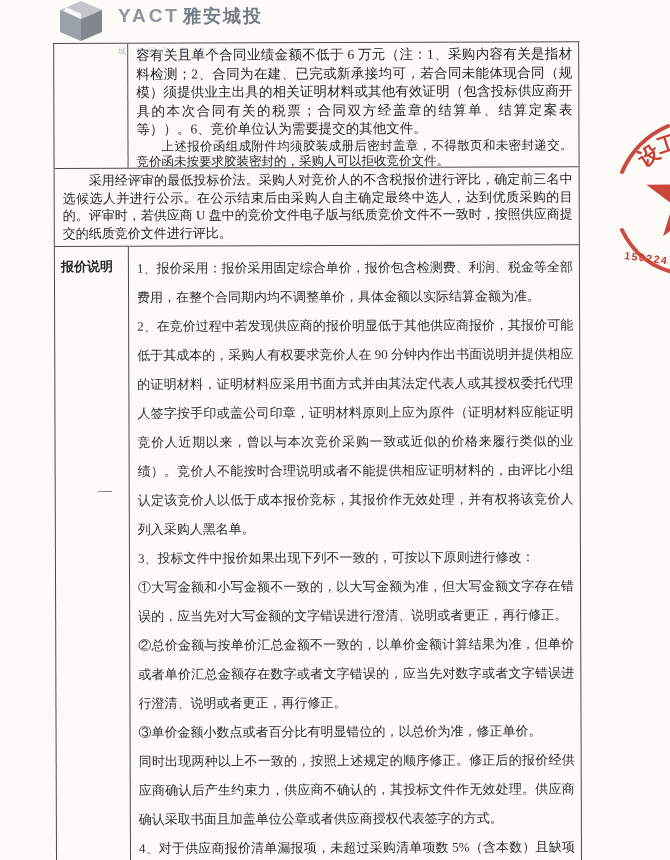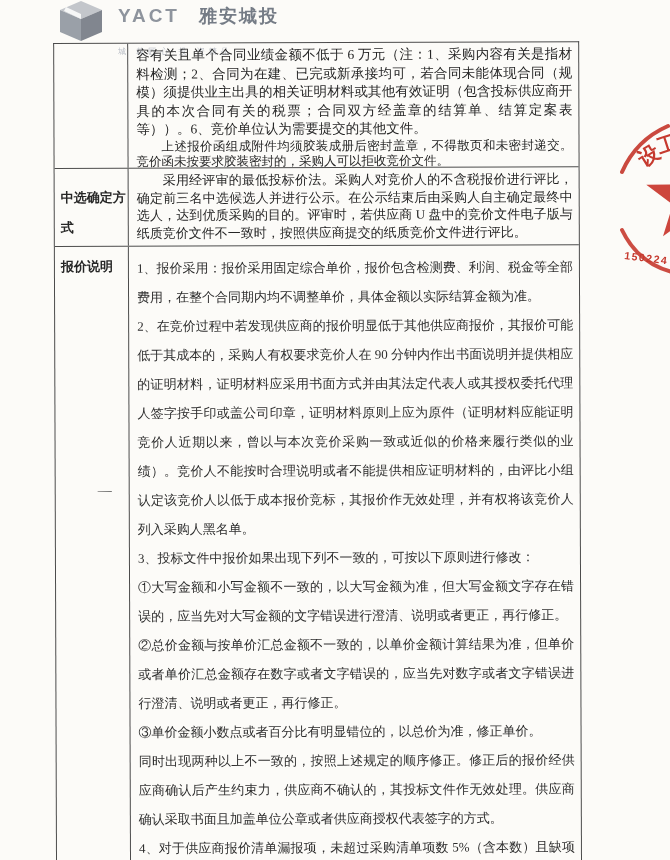--- a/index.html
+++ b/index.html
@@ -6,21 +6,21 @@
   body{
     width:670px;height:860px;position:relative;overflow:hidden;
     background:#fcfbf8;
     font-family:"Liberation Serif","DejaVu Serif",serif;
     color:#2d2d2d;
   }
   
   .logo{position:absolute;left:56px;top:0;height:42px;}
   .logo-cube{position:absolute;left:0;top:0;}
   .logo-text{position:absolute;left:62px;top:4px;white-space:nowrap;}
-  .brand-line{display:flex;align-items:baseline;gap:19px;justify-content:space-between;}
+  .brand-line{display:flex;align-items:baseline;gap:3px;justify-content:space-between;}
   .brand-latin{
     font-family:"Liberation Sans","DejaVu Sans",sans-serif;
     font-size:19px;letter-spacing:3px;color:#8e949d;font-weight:bold;
   }
   .brand-cn{
     font-size:18px;color:#757c86;font-weight:bold;letter-spacing:2px;
     font-family:"Liberation Sans","DejaVu Sans",sans-serif;
   }
   .tagline{
     margin-top:18px;font-size:8px;color:#b6bbc4;letter-spacing:4px;
@@ -84,21 +84,20 @@
 
     <div class="t-row r1">
       <div class="t-label"></div>
       <div class="t-content">
         <p class="p-main">容有关且单个合同业绩金额不低于 6 万元（注：1、采购内容有关是指材料检测；2、合同为在建、已完或新承接均可，若合同未能体现合同（规模）须提供业主出具的相关证明材料或其他有效证明（包含投标供应商开具的本次合同有关的税票；合同双方经盖章的结算单、结算定案表等））。6、竞价单位认为需要提交的其他文件。</p>
         <p class="p-note">上述报价函组成附件均须胶装成册后密封盖章，不得散页和未密封递交。竞价函未按要求胶装密封的，采购人可以拒收竞价文件。</p>
       </div>
     </div>
 
     <div class="t-row r2">
-      <div class="t-label">中选确定方式</div>
       <div class="t-content">
         <p>采用经评审的最低投标价法。采购人对竞价人的不含税报价进行评比，确定前三名中选候选人并进行公示。在公示结束后由采购人自主确定最终中选人，达到优质采购的目的。评审时，若供应商 U 盘中的竞价文件电子版与纸质竞价文件不一致时，按照供应商提交的纸质竞价文件进行评比。</p>
       </div>
     </div>
 
     <div class="t-row r3">
       <div class="t-label tight">报价说明</div>
       <div class="t-content">
         <p>1、报价采用：报价采用固定综合单价，报价包含检测费、利润、税金等全部费用，在整个合同期内均不调整单价，具体金额以实际结算金额为准。</p>
         <p>2、在竞价过程中若发现供应商的报价明显低于其他供应商报价，其报价可能低于其成本的，采购人有权要求竞价人在 90 分钟内作出书面说明并提供相应的证明材料，证明材料应采用书面方式并由其法定代表人或其授权委托代理人签字按手印或盖公司印章，证明材料原则上应为原件（证明材料应能证明竞价人近期以来，曾以与本次竞价采购一致或近似的价格来履行类似的业绩）。竞价人不能按时合理说明或者不能提供相应证明材料的，由评比小组认定该竞价人以低于成本报价竞标，其报价作无效处理，并有权将该竞价人列入采购人黑名单。</p>

